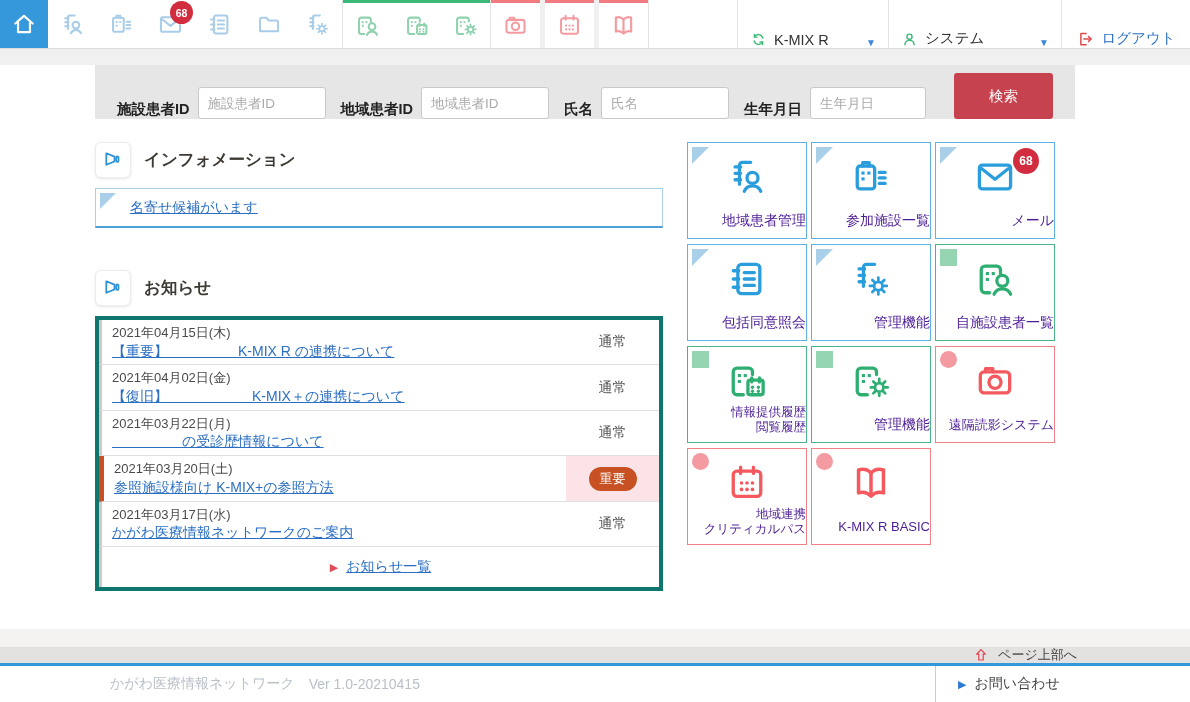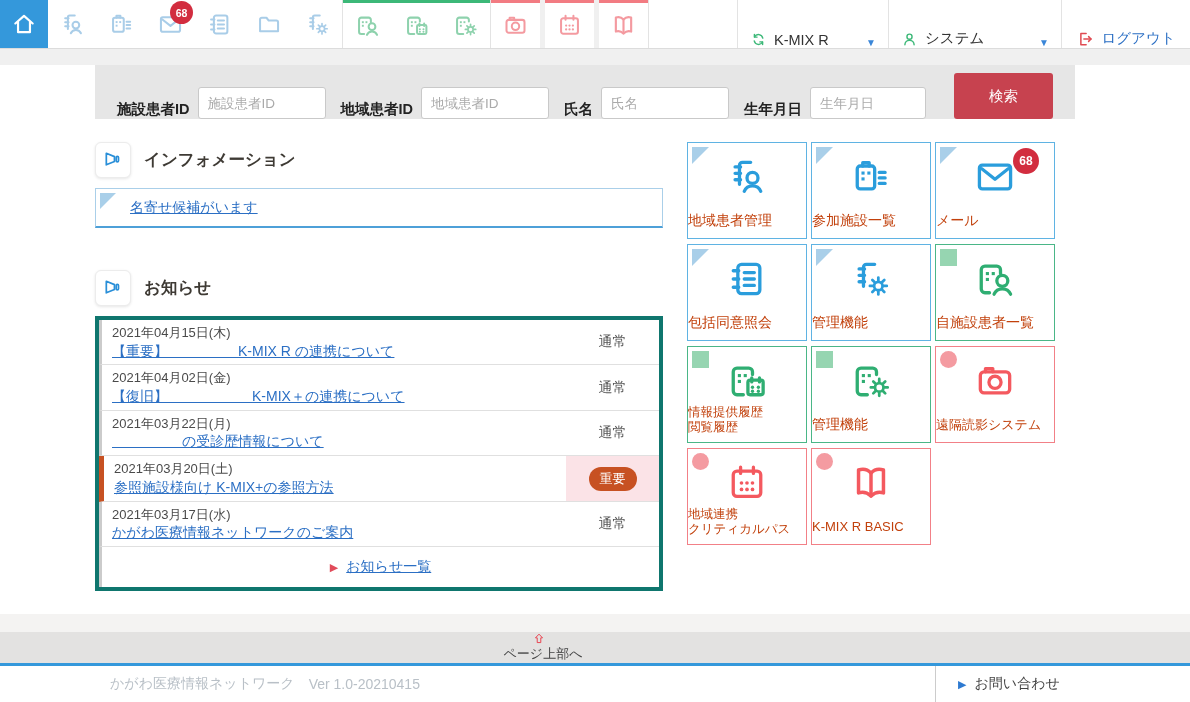--- a/index.html
+++ b/index.html
@@ -79,38 +79,38 @@
   .n-row.imp { border-left:5px solid #c75122; }
   .n-row.imp .n-status { background:#fbe3e7; }
   .badge-imp { background:#c75122; color:#fff; font-size:13px; border-radius:12px; padding:3px 11px; }
   .n-foot { height:40px; display:flex; align-items:center; justify-content:center; border-left:3px solid #cbcbcb; }
   .arrow-red { color:#e14b5a; font-size:11px; margin-right:8px; }
 
   
   .tile-grid { display:grid; grid-template-columns:repeat(3,120px); gap:5px 4px; }
   .tile { position:relative; width:120px; height:97px; background:#fff; cursor:pointer; }
   .tile .t-ic { position:absolute; top:12px; left:50%; transform:translateX(-50%); }
-  .t-label { position:absolute; bottom:9px; width:100%; text-align:left; font-size:14px; color:#c2410c; white-space:pre-line; line-height:1.25; }
+  .t-label { position:absolute; bottom:9px; width:100%; text-align:right; font-size:14px; color:#4c1d95; white-space:pre-line; line-height:1.25; }
   .t-label.small { font-size:12.5px; bottom:6px; }
   .t-label.mid { font-size:13px; }
   .tile.b { border:1px solid #5fb3e3; color:#2a9ddc; }
   .tile.g { border:1px solid #4ab687; color:#2fae72; }
   .tile.r { border:1px solid #f28087; color:#f4595f; }
   .mark { position:absolute; top:4px; left:4px; }
   .mark.tri { width:0; height:0; border-top:17px solid #a9cfe9; border-right:17px solid transparent; }
   .mark.sq { width:17px; height:17px; background:#96d5b1; }
   .mark.dot { width:17px; height:17px; border-radius:50%; background:#f49ba1; }
   .tile-badge { position:absolute; top:5px; right:15px; width:26px; height:26px; border-radius:50%;
     background:#d22d3f; color:#fff; font-size:12px; font-weight:bold; display:flex; align-items:center; justify-content:center; }
 
   
   .foot-spacer { flex:1; }
   .foot-strip { height:18px; background:#f4f3f2; flex-shrink:0; }
-  .pagetop-bar { height:31px; background:#e3e2e1; display:flex; align-items:center; justify-content:flex-end;
-    padding-right:113px; font-size:13px; color:#444; cursor:pointer; flex-shrink:0;flex-direction:column; }
+  .pagetop-bar { height:16px; background:#e3e2e1; display:flex; align-items:center; justify-content:flex-end;
+    padding-right:113px; font-size:13px; color:#444; cursor:pointer; flex-shrink:0; }
   .pagetop-bar .txt { margin-left:9px; }
   .blue-line { height:3px; background:#3498db; flex-shrink:0; }
   .footer { height:36px; background:#fff; display:flex; align-items:stretch; flex-shrink:0;gap:22px; }
   .f-left { flex:1; display:flex; align-items:center; padding-left:110px; color:#b9c0c7; font-size:14px; }
   .f-ver { margin-left:14px; }
   .f-right { width:255px; border-left:1px solid #ccc; display:flex; align-items:center; padding-left:22px;
     font-size:14px; color:#444; cursor:pointer; }
   .arrow-blue { color:#2e7ad1; font-size:11px; margin-right:8px; }
 </style>
 </head>

